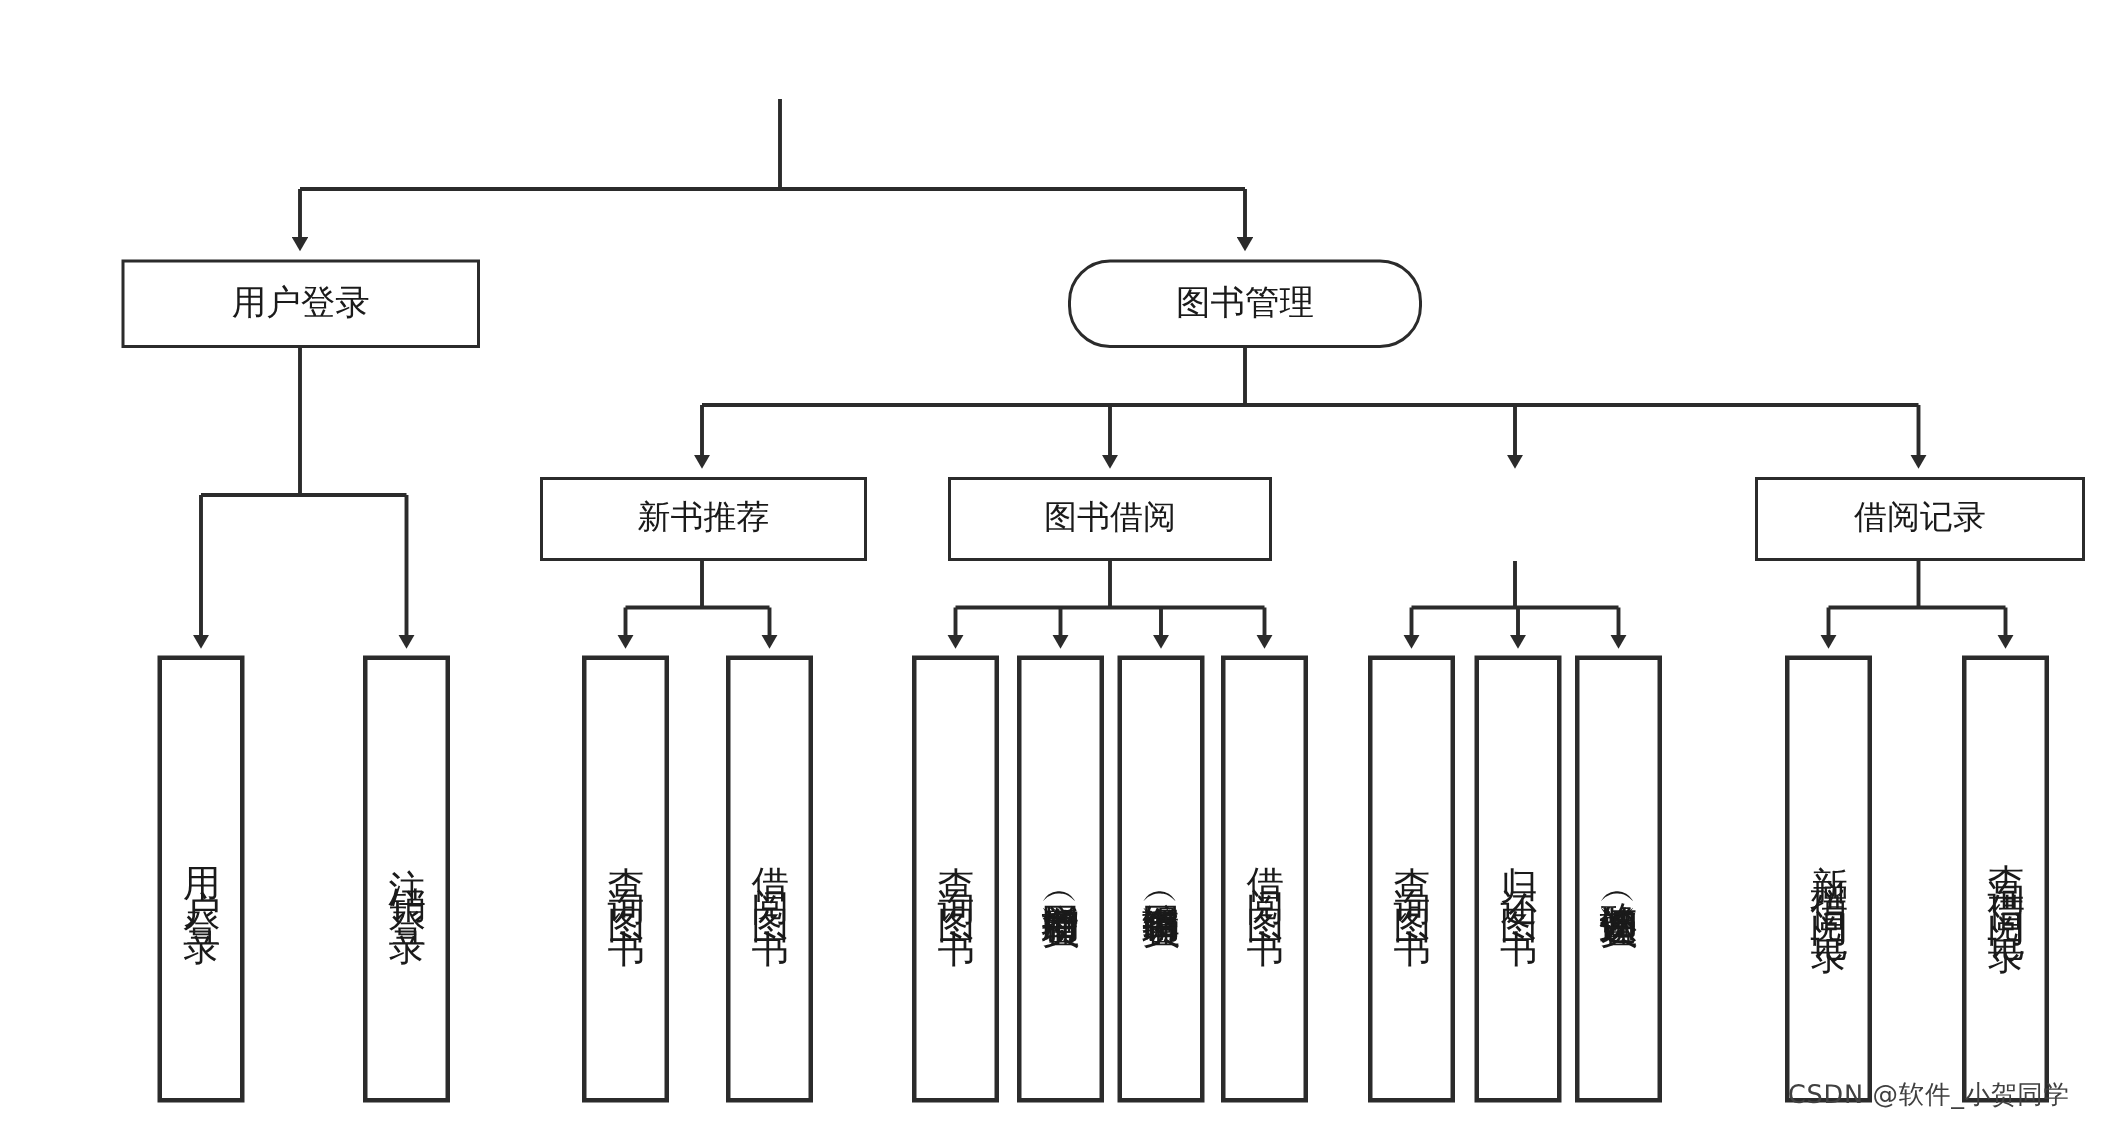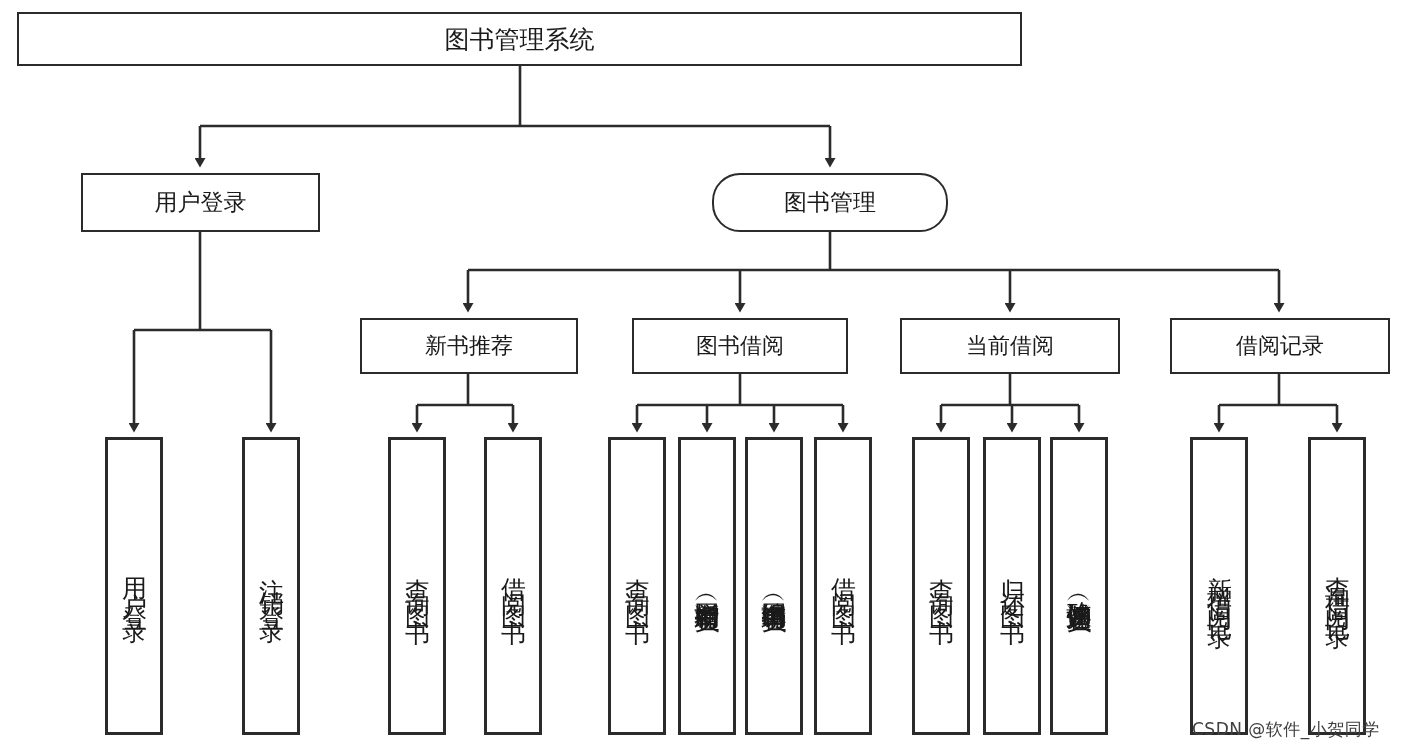--- a/index.html
+++ b/index.html
@@ -110,39 +110,33 @@
       <path d="M1012,405 L1012,425" marker-end="url(#arr)"></path>
       <path d="M1079,405 L1079,425" marker-end="url(#arr)"></path>
 
       <path d="M1279,374 L1279,405"></path>
       <path d="M1219,405 L1337,405"></path>
       <path d="M1219,405 L1219,425" marker-end="url(#arr)"></path>
       <path d="M1337,405 L1337,425" marker-end="url(#arr)"></path>
     </g>
   </svg>
 
-  <div class="node node-root" id="n-root" style="left: 17px; top: 12px; width: 1005px; height: 54px;">
-    <span class="lbl">图书管理系统</span>
-  </div>
 
   <div class="node node-l1" id="n-l1-0" style="left: 81px; top: 173px; width: 239px; height: 59px;">
     <span class="lbl">用户登录</span>
   </div>
   <div class="node node-l1" id="n-l1-1" style="left: 712px; top: 173px; width: 236px; height: 59px; border-radius: 28px;">
     <span class="lbl">图书管理</span>
   </div>
 
   <div class="node node-l2" id="n-l2-0" style="left: 360px; top: 318px; width: 218px; height: 56px;">
     <span class="lbl">新书推荐</span>
   </div>
   <div class="node node-l2" id="n-l2-1" style="left: 632px; top: 318px; width: 216px; height: 56px;">
     <span class="lbl">图书借阅</span>
-  </div>
-  <div class="node node-l2" id="n-l2-2" style="left: 900px; top: 318px; width: 220px; height: 56px;">
-    <span class="lbl">当前借阅</span>
   </div>
   <div class="node node-l2" id="n-l2-3" style="left: 1170px; top: 318px; width: 220px; height: 56px;">
     <span class="lbl">借阅记录</span>
   </div>
 
   <div class="node node-leaf" id="n-lf-0" style="left: 105px; top: 437px; width: 58px; height: 298px;">
     <span class="lbl" style="font-size: 25px; letter-spacing: 14px;">用户登录</span>
   </div>
   <div class="node node-leaf" id="n-lf-1" style="left: 242px; top: 437px; width: 58px; height: 298px;">
     <span class="lbl" style="font-size: 25px; letter-spacing: 14px;">注销登录</span>

